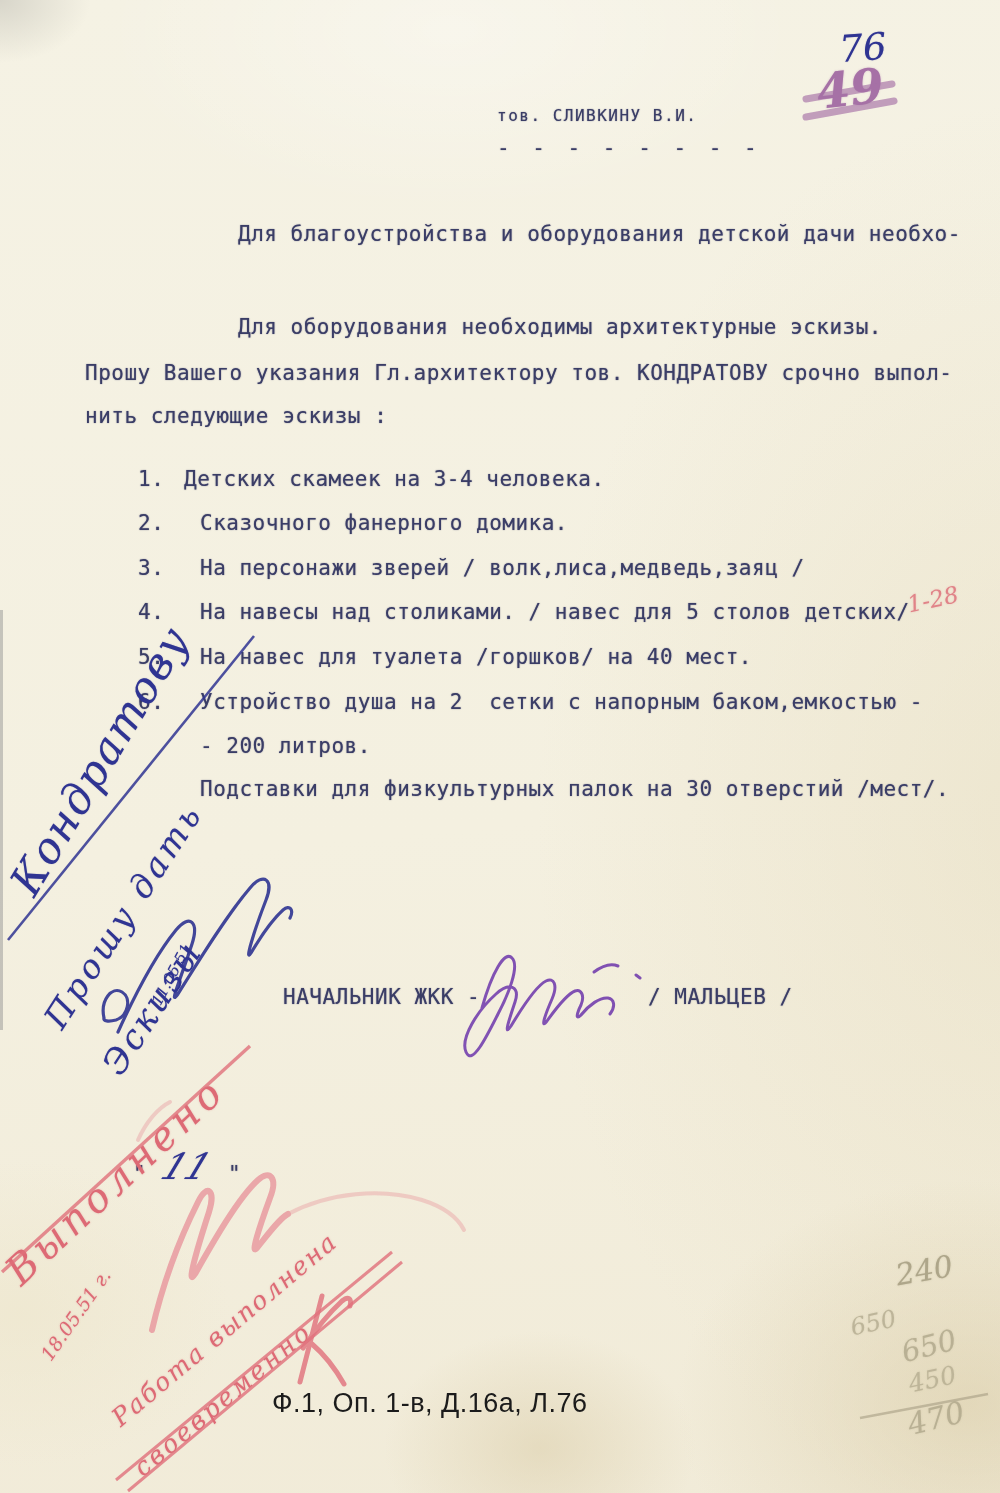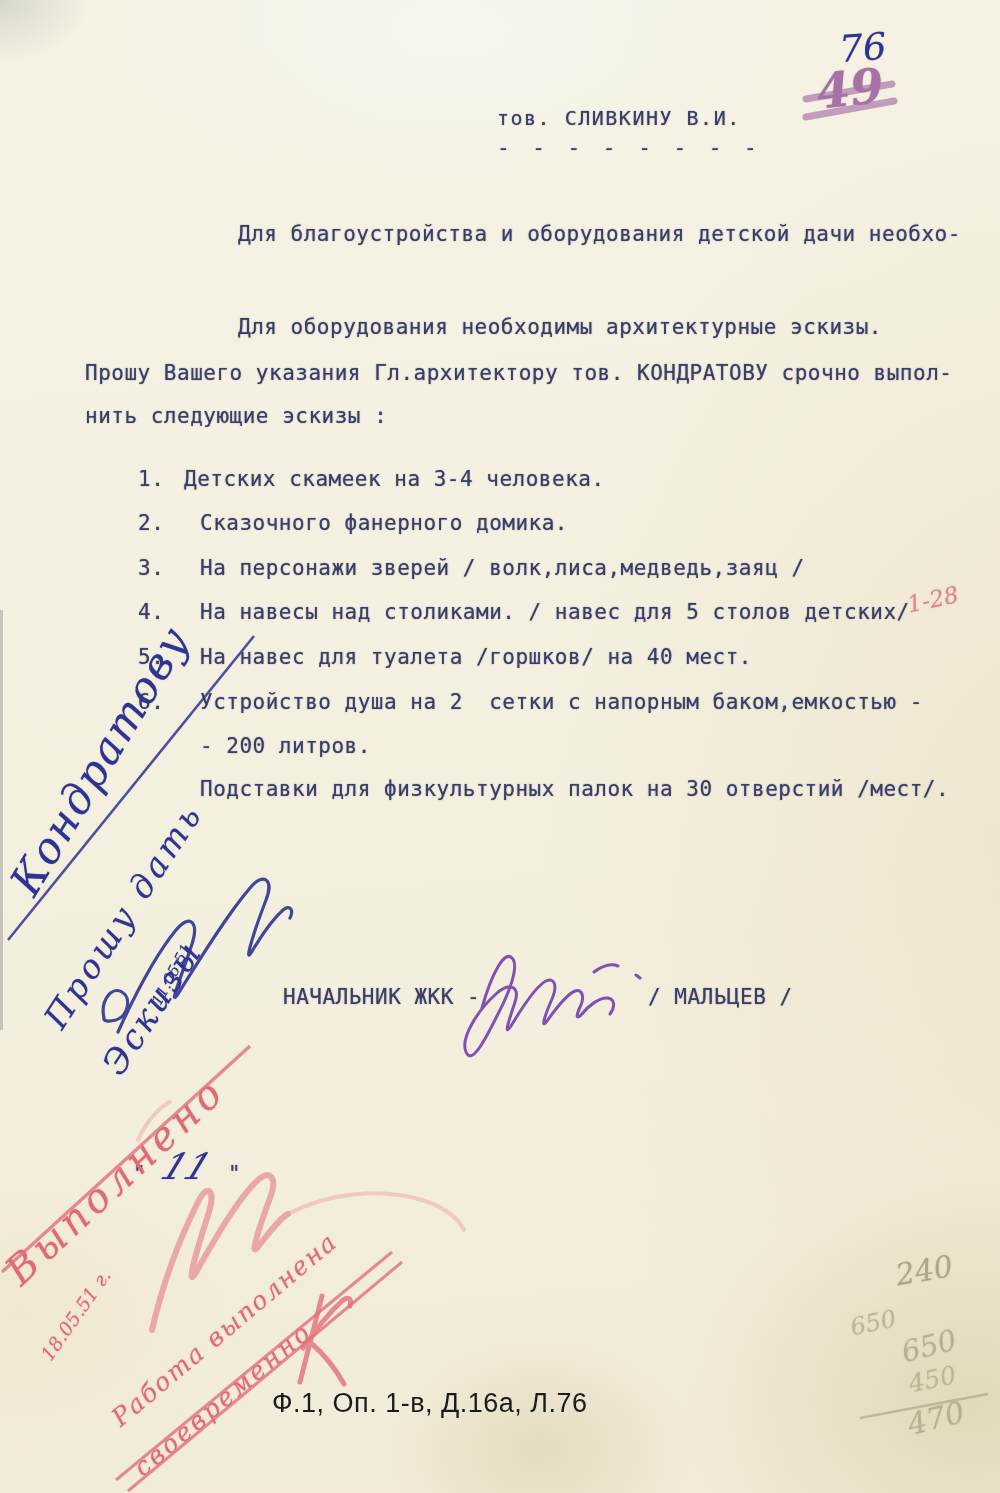--- a/index.html
+++ b/index.html
@@ -33,21 +33,21 @@
 </head>
 <body>
 
 <div class="page">
 
   <div class="scan-edge"></div>
 
   <div class="abs hw hw-blue" style="left:838px;top:28px;font-size:37px;transform:rotate(-4deg);">76</div>
   <div class="abs hw hw-violet" style="left:814px;top:64px;font-size:48px;font-weight:bold;transform:rotate(-6deg);">49</div>
 
-  <div class="abs typed" style="left:497px;top:106px;font-size:20px;letter-spacing:1.5px;">тов. СЛИВКИНУ В.И.</div>
+  <div class="abs typed" style="left:497px;top:106px;font-size:16px;letter-spacing:1.5px;">тов. СЛИВКИНУ В.И.</div>
   <div class="abs typed" style="left:497px;top:136px;letter-spacing:5px;">- - - - - - - -</div>
 
   <div class="abs typed" style="left:238px;top:222px;text-align:center;">Для благоустройства и оборудования детской дачи необхо-</div>
   <div class="abs typed" style="left:238px;top:315px;">Для оборудования необходимы архитектурные эскизы.</div>
   <div class="abs typed" style="left:85px;top:361px;">Прошу Вашего указания Гл.архитектору тов. КОНДРАТОВУ срочно выпол-</div>
   <div class="abs typed" style="left:85px;top:404px;">нить следующие эскизы :</div>
 
   <div class="abs typed" style="left:138px;top:467px;">1.</div>
   <div class="abs typed" style="left:184px;top:467px;">Детских скамеек на 3-4 человека.</div>
   <div class="abs typed" style="left:138px;top:511px;">2.</div>

